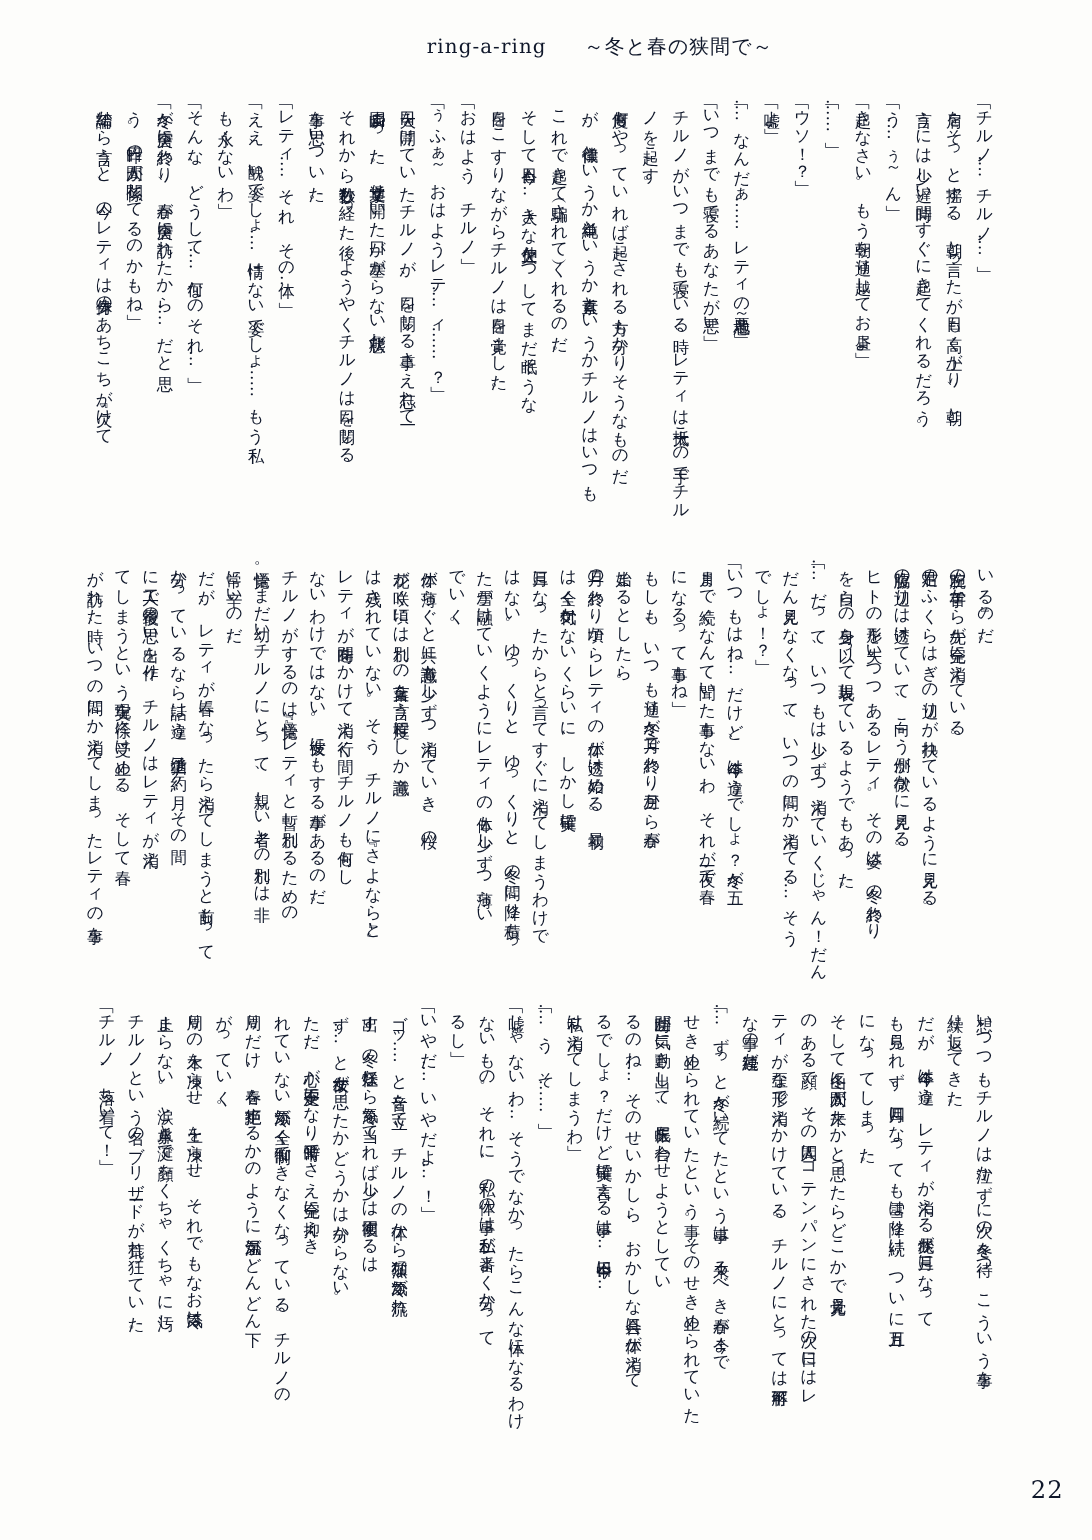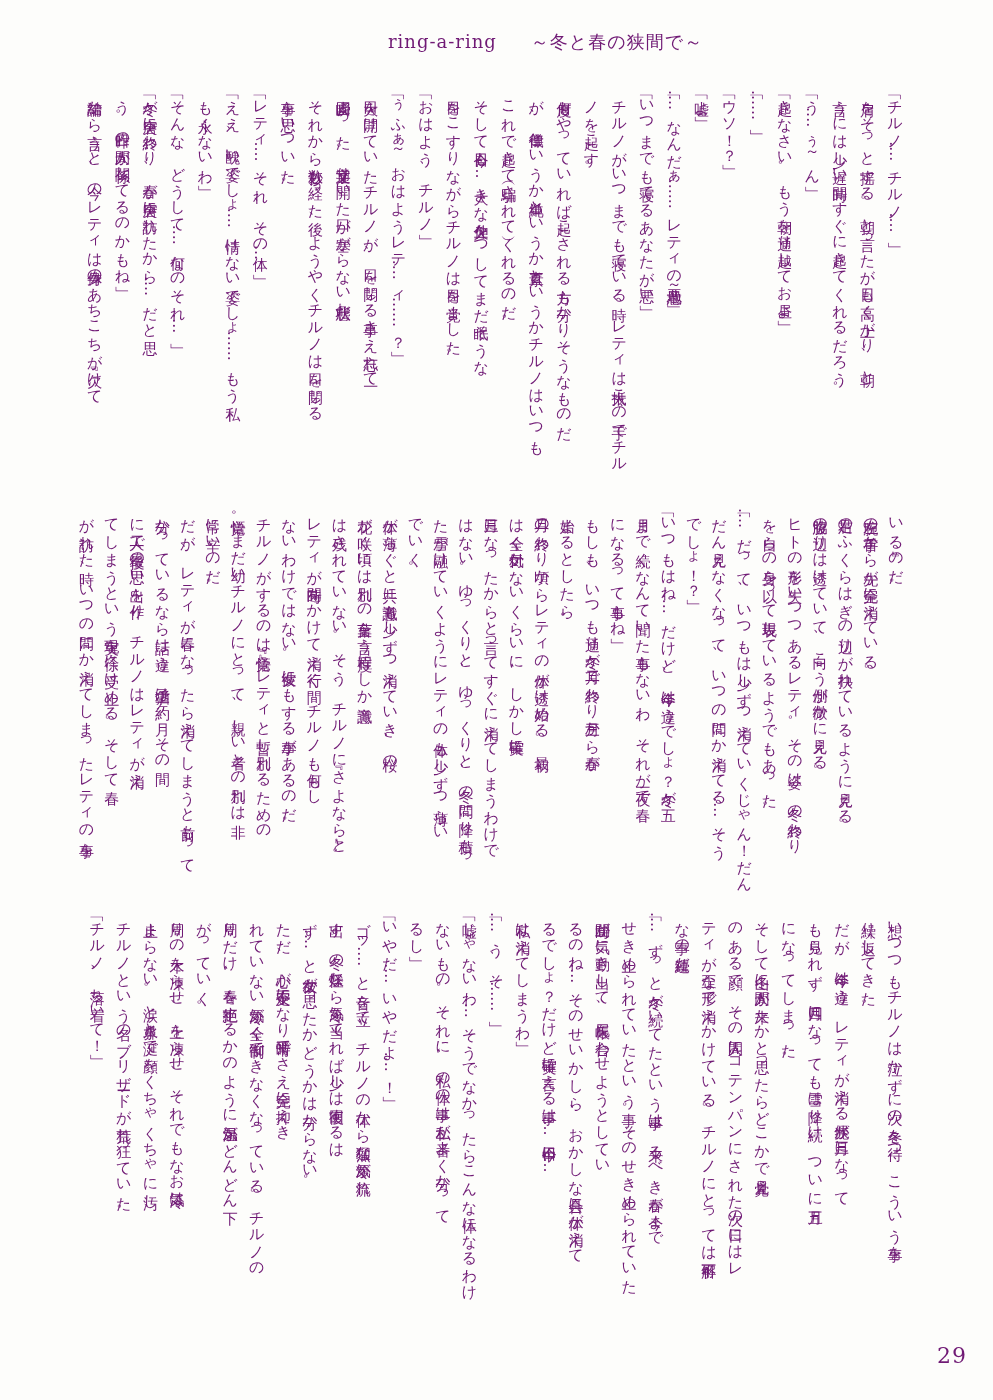--- a/index.html
+++ b/index.html
@@ -6,21 +6,21 @@
     margin: 0;
     padding: 0;
     background: #e8e8e6;
   }
   .page {
     position: relative;
     width: 993px;
     height: 1400px;
     margin: 0 auto;
     background: #fdfdfb;
-    color: #701a75;
+    color: #0f172a;
     font-family: "DejaVu Serif", "Liberation Serif", serif;
     overflow: hidden;
   }
   .page-title {
     position: absolute;
     top: 30px;
     left: 388px;
     font-size: 18px;
     letter-spacing: 1px;
     white-space: nowrap;
@@ -160,15 +160,15 @@
       <p>ただ、心が不安定になり平常時でさえ完全に抑えき</p>
       <p>れていない冷気が全く制御できなくなっている。チルノの</p>
       <p>周りだけ、春を拒絶するかのように気温がどんどん下</p>
       <p>がっていく。</p>
       <p>周りの木を凍らせ、土を凍らせ、それでもなお冷気は</p>
       <p>止まらない。涙と鼻水と涎で顔をくちゃくちゃに汚し、</p>
       <p>チルノという名のブリザードが荒れ狂っていた。</p>
       <p>「チルノ、落ち着いて！」</p>
     </div>
 
-  <div class="page-number">29</div>
+  <div class="page-number">22</div>
 
 </div>
 
 </body></html>

